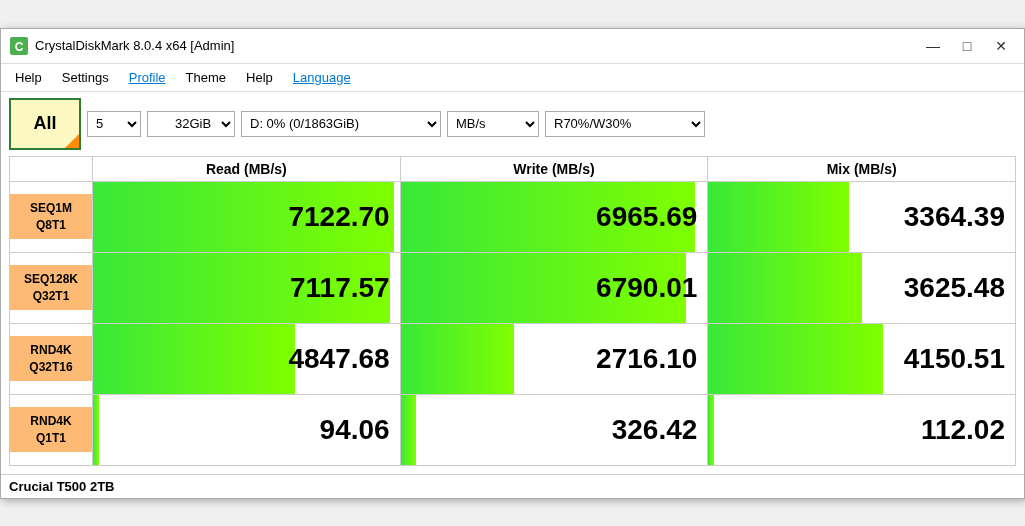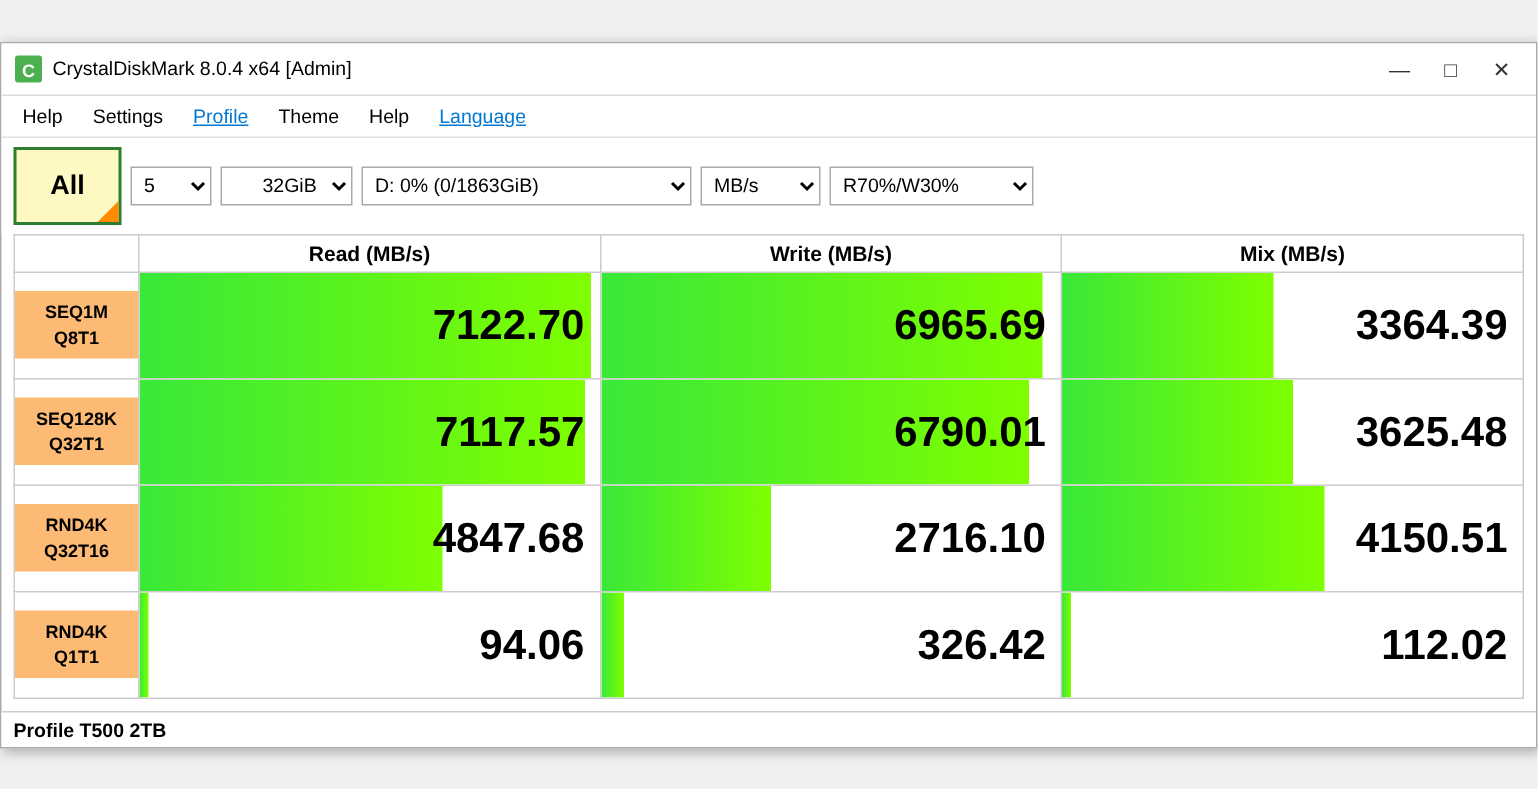--- a/index.html
+++ b/index.html
@@ -106,23 +106,23 @@
     select {
       height: 26px;
       font-size: 13px;
       border: 1px solid #aaa;
       background: #fff;
       padding: 0 4px;
       cursor: pointer;
     }
     .select-5 { width: 54px; }
     .select-32gib { width: 88px; padding-left: 23px; }
-    .select-drive { width: 220px; }
-    .select-unit { width: 80px; }
-    .select-profile { width: 136px; }
+    .select-drive { width: 200px; }
+    .select-unit { width: 92px; }
+    .select-profile { width: 160px; }
 
     .main-content {
       padding: 0 8px 8px 8px;
     }
     .results-table {
       width: 100%;
       border-collapse: collapse;
     }
     .results-table th {
       font-size: 14px;
@@ -314,15 +314,15 @@
             <td class="result-cell">
               <div class="bar-bg" style="width:2%"></div>
               <div class="cell-value">112.02</div>
             </td>
           </tr>
         </tbody>
     </table>
   </div>
 
   <div class="status-bar">
-    <span>Profile T500 2TB</span>
+    <span>Crucial T500 2TB</span>
   </div>
 </div>
 
 </body></html>

